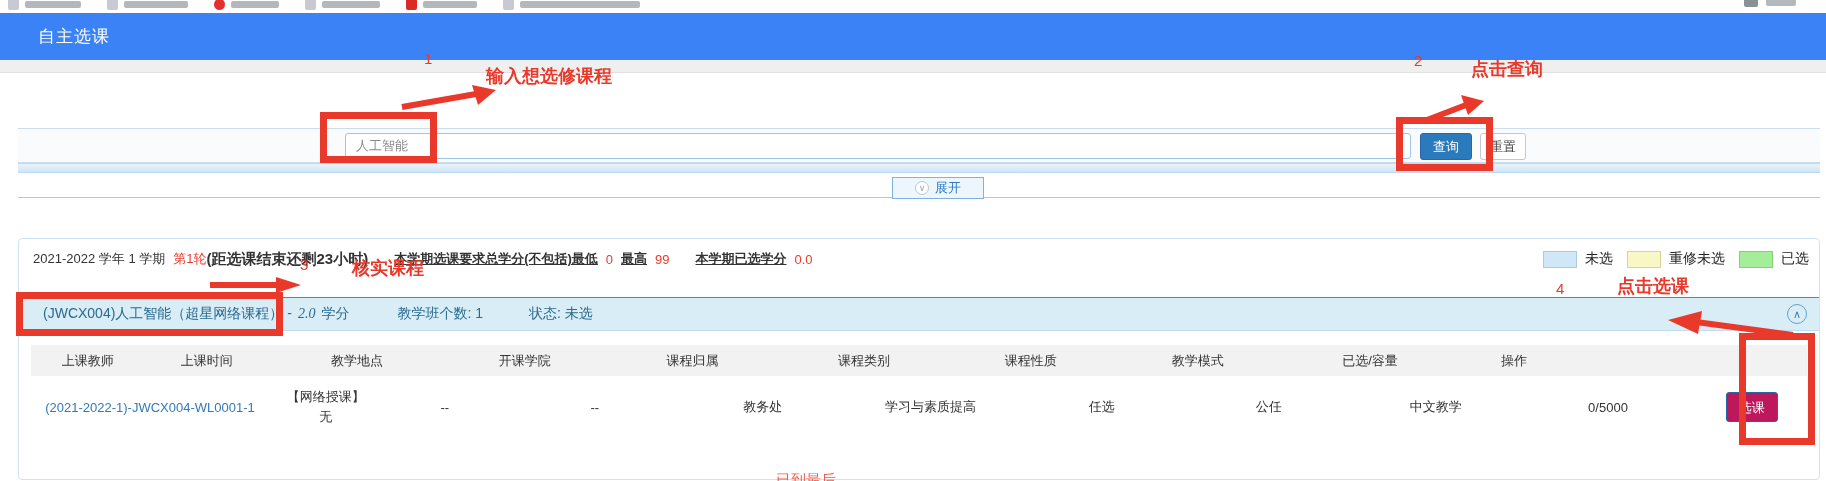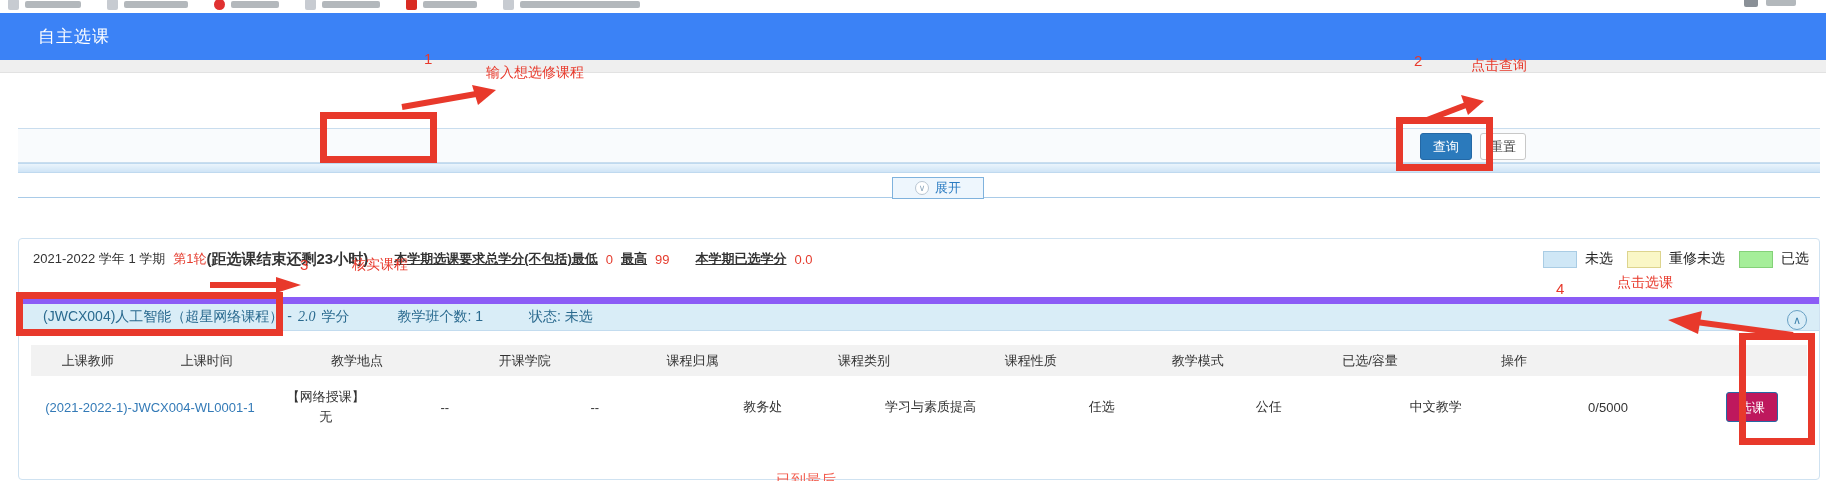--- a/index.html
+++ b/index.html
@@ -44,21 +44,21 @@
   .semrow .big{font-weight:bold;font-size:15px;}
   .semrow .red{color:#e53c2e;}
   .gap24{display:inline-block;width:26px;}
   .gap8{display:inline-block;width:8px;}
   .legend{margin-left:auto;display:flex;align-items:center;gap:14px;font-size:14px;color:#222;}
   .sw{width:34px;height:17px;border:1px solid #a9cce4;display:inline-block;}
   .sw.y{border-color:#ddd48e;}
   .sw.g{border-color:#84d178;}
   .legend .item{display:flex;align-items:center;gap:8px;}
 
-  .coursebar{position:absolute;left:0;top:58px;width:100%;height:34px;background:#d9edf7;border-top:7px solid #8b5cf6;border-bottom:1px solid #c3dcef;display:flex;align-items:center;color:#2a6a8f;font-size:14px;white-space:nowrap;}
+  .coursebar{position:absolute;left:0;top:58px;width:100%;height:34px;background:#d9edf7;border-top:1px solid #8b5cf6;border-bottom:1px solid #c3dcef;display:flex;align-items:center;color:#2a6a8f;font-size:14px;white-space:nowrap;}
   .coursebar .t{margin-left:24px;}
   .coursebar .credit{font-style:italic;font-family:"Liberation Serif","DejaVu Serif",serif;margin-left:6px;}
   .coursebar .unit{margin-left:6px;}
   .coursebar .cnt{margin-left:48px;}
   .coursebar .st{margin-left:46px;}
   .collapseCirc{position:absolute;right:12px;top:6px;width:20px;height:20px;border-radius:50%;border:1px solid #67a0c4;color:#3e82ad;font-size:11px;line-height:18px;text-align:center;cursor:pointer;background:transparent;}
 
   .tbl{position:absolute;left:12px;top:106px;width:calc(100% - 24px);font-size:13px;color:#333;}
   .trow{display:flex;width:100%;}
   .thead{background:#f2f2f2;height:31px;align-items:center;}
@@ -66,21 +66,21 @@
   .c{text-align:center;}
   .c1{width:13.4%;} .c2{width:6.4%;} .c3{width:7.0%;} .c4{width:9.9%;} .c5{width:9.0%;}
   .c6{width:9.9%;} .c7{width:9.4%;} .c8{width:9.4%;} .c9{width:9.4%;} .c10{width:10.0%;} .c11{width:6.2%;}
   .link{color:#337ab7;cursor:pointer;}
   .twolines{line-height:1.55;}
   .btn-select{display:inline-block;width:52px;height:30px;line-height:30px;background:#2b7abc;border:1px solid #2468a5;border-radius:3px;color:#fff;font-size:13px;cursor:pointer;}
 
   
   .ann{position:absolute;color:var(--red);z-index:10;}
   .ann-num{font-size:15px;}
-  .ann-lbl{font-size:14px;font-weight:normal;}
+  .ann-lbl{font-size:18px;font-weight:bold;}
   .ann-rect{position:absolute;border:7px solid var(--red);z-index:10;pointer-events:none;}
   .ann svg{display:block;}
   .bottomtext{position:absolute;left:776px;top:471px;color:#f25a4b;font-size:15px;z-index:10;}
 </style>
 </head>
 <body>
 
 <div class="stage">
 
   <div class="bmbar">
@@ -115,20 +115,21 @@
       <span class="bmtext" style="width:30px"></span>
     </div>
   </div>
 
   <div class="appbar" style="background-color: #3b82f6;">
     <div class="title">自主选课</div>
   </div>
   <div class="substrip"></div>
 
   <div class="panel">
+    <input class="courseInput" value="人工智能" style="">
     <div class="btn btn-query" style="background-color: rgb(43, 122, 188);">查询</div>
     <div class="btn btn-reset">重置</div>
   </div>
 
   <div class="bluestrip"></div>
   <div class="hline"></div>
   <div class="expandTab">
     <span class="circ">∨</span>
     <span class="lbl">展开</span>
   </div>

